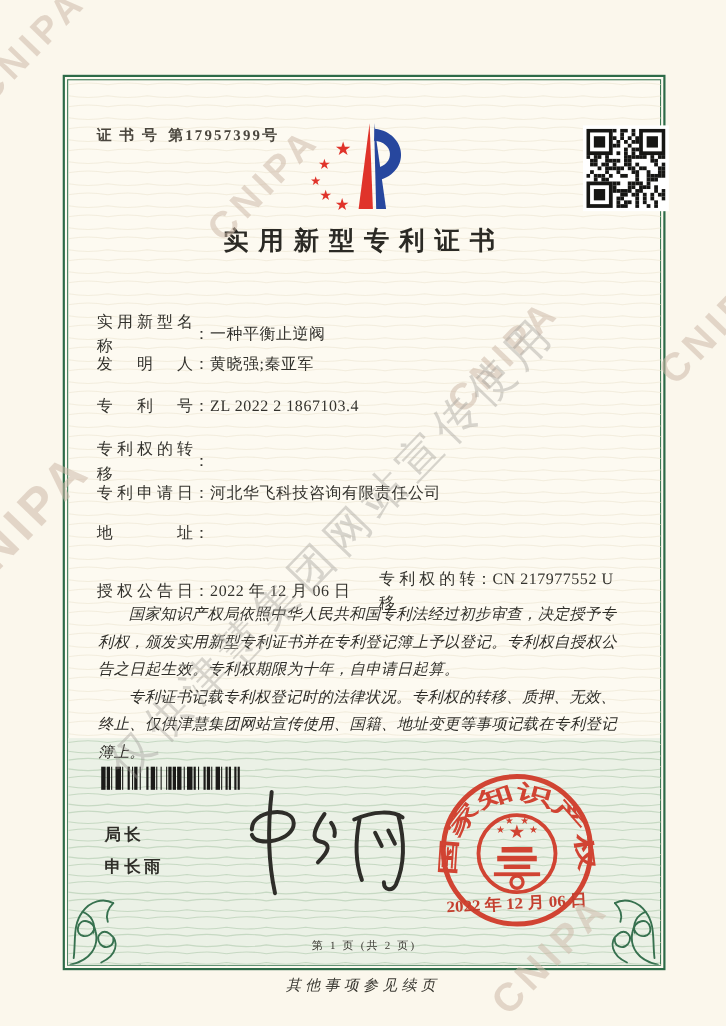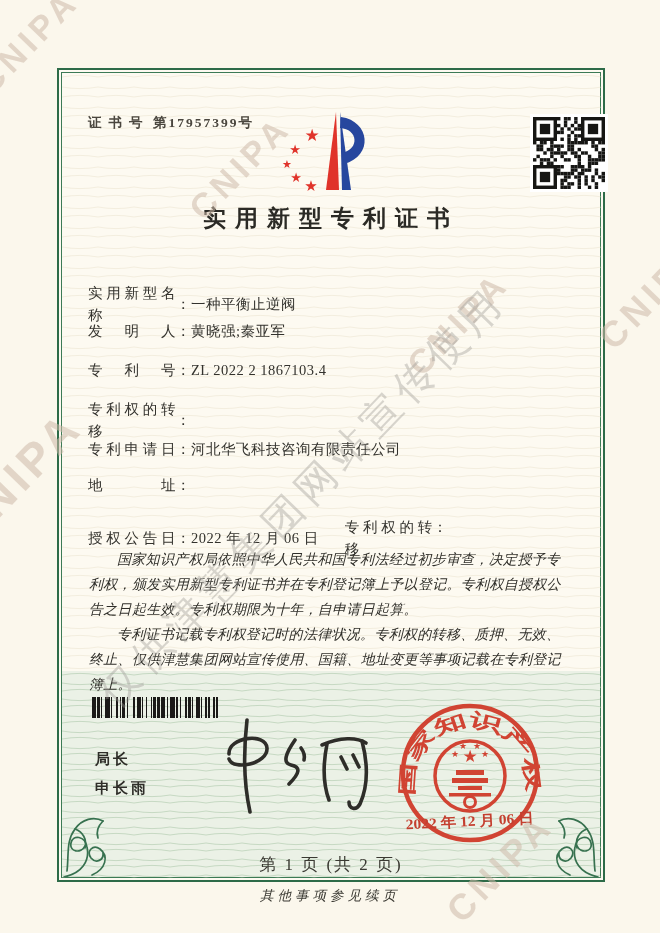--- a/index.html
+++ b/index.html
@@ -45,21 +45,21 @@
   .paras p{margin:0;text-indent:2em;}
 
   
   .barcode{position:absolute;left:33px;top:627px;height:21px;display:flex;align-items:stretch;}
   .barcode span{display:block;height:21px;background:#1b1a18;}
   .director{position:absolute;left:36px;top:680px;font-size:15px;letter-spacing:3px;color:#2f2e29;}
   .director div{margin-bottom:10px;font-weight:bold;}
   .signature{position:absolute;left:150px;top:642px;width:165px;height:108px;}
   .seal{position:absolute;left:338px;top:630px;width:146px;height:146px;opacity:.93;}
   .page-num{position:absolute;left:0;top:783px;width:100%;text-align:center;
-            font-size:17px;letter-spacing:2px;color:#3a3932;}
+            font-size:10px;letter-spacing:2px;color:#3a3932;}
   .cont-note{position:absolute;left:0;top:887px;width:100%;text-align:center;
              font-size:13.5px;font-style:italic;letter-spacing:4px;color:#3a3932;}
 
   
   .wm{position:absolute;pointer-events:none;white-space:nowrap;z-index:9;
       font-family:"Liberation Sans","DejaVu Sans",sans-serif;}
   .wm-cnipa{font-weight:bold;color:rgba(206,186,170,.55);letter-spacing:5px;
             transform:translate(-50%,-50%) rotate(-46deg);}
   .wm-usage{font-size:40px;letter-spacing:7px;color:rgba(158,156,150,.40);
             transform:translate(-50%,-50%) rotate(-46deg);}
@@ -412,20 +412,21 @@
         <span class="flabel">地址</span>
           <span class="fcolon">：</span>
       </div>
       <div class="frow r7">
         <span class="flabel">授权公告日</span>
           <span class="fcolon">：</span>
         <span>2022 年 12 月 06 日</span>
         <span class="pair2">
           <span class="flabel">专利权的转移</span>
             <span class="fcolon">：</span>
+          <span>CN 217977552 U</span>
         </span>
       </div>
     </div>
 
     <div class="paras z2">
       <p>国家知识产权局依照中华人民共和国专利法经过初步审查，决定授予专利权，颁发实用新型专利证书并在专利登记簿上予以登记。专利权自授权公告之日起生效。专利权期限为十年，自申请日起算。</p>
       <p>专利证书记载专利权登记时的法律状况。专利权的转移、质押、无效、终止、仅供津慧集团网站宣传使用、国籍、地址变更等事项记载在专利登记簿上。</p>
     </div>
 
     <div class="barcode z2" id="barcode">

